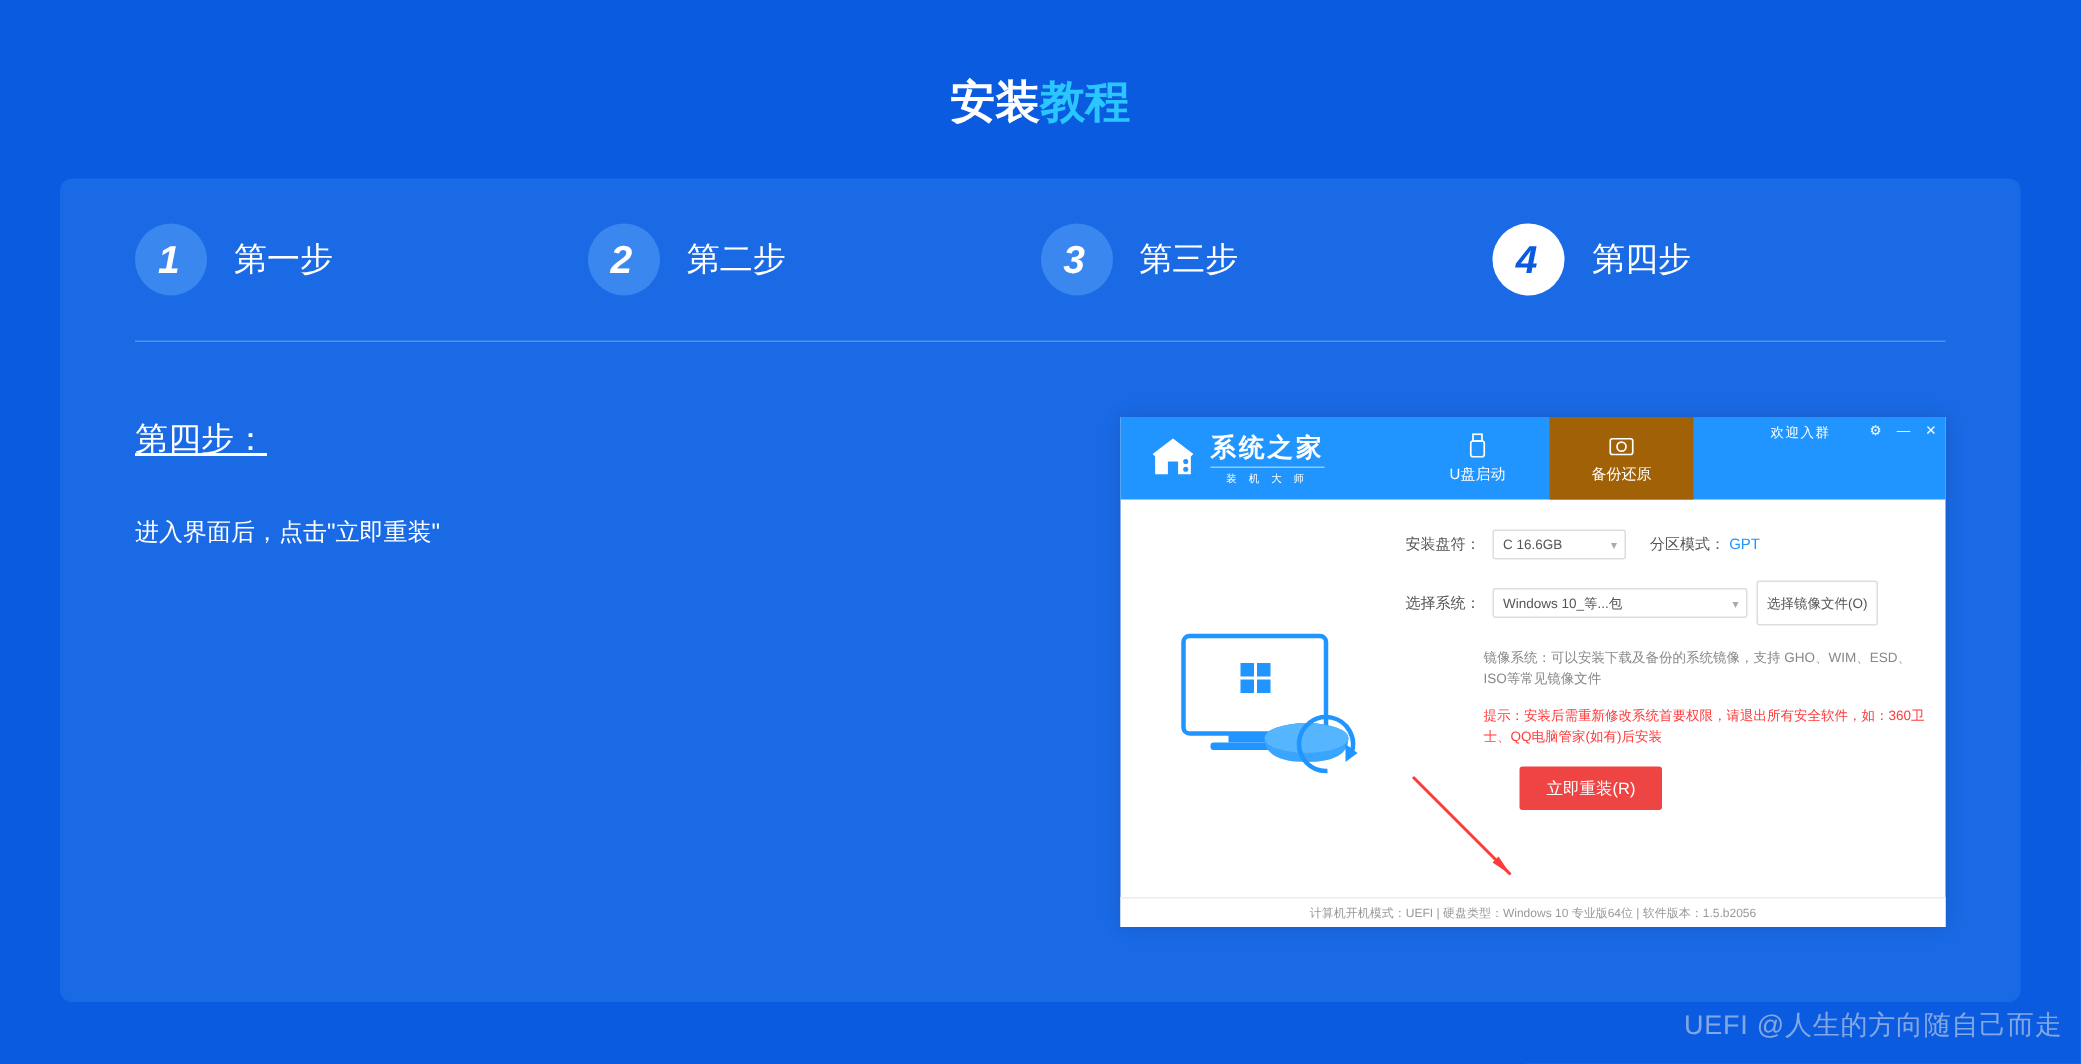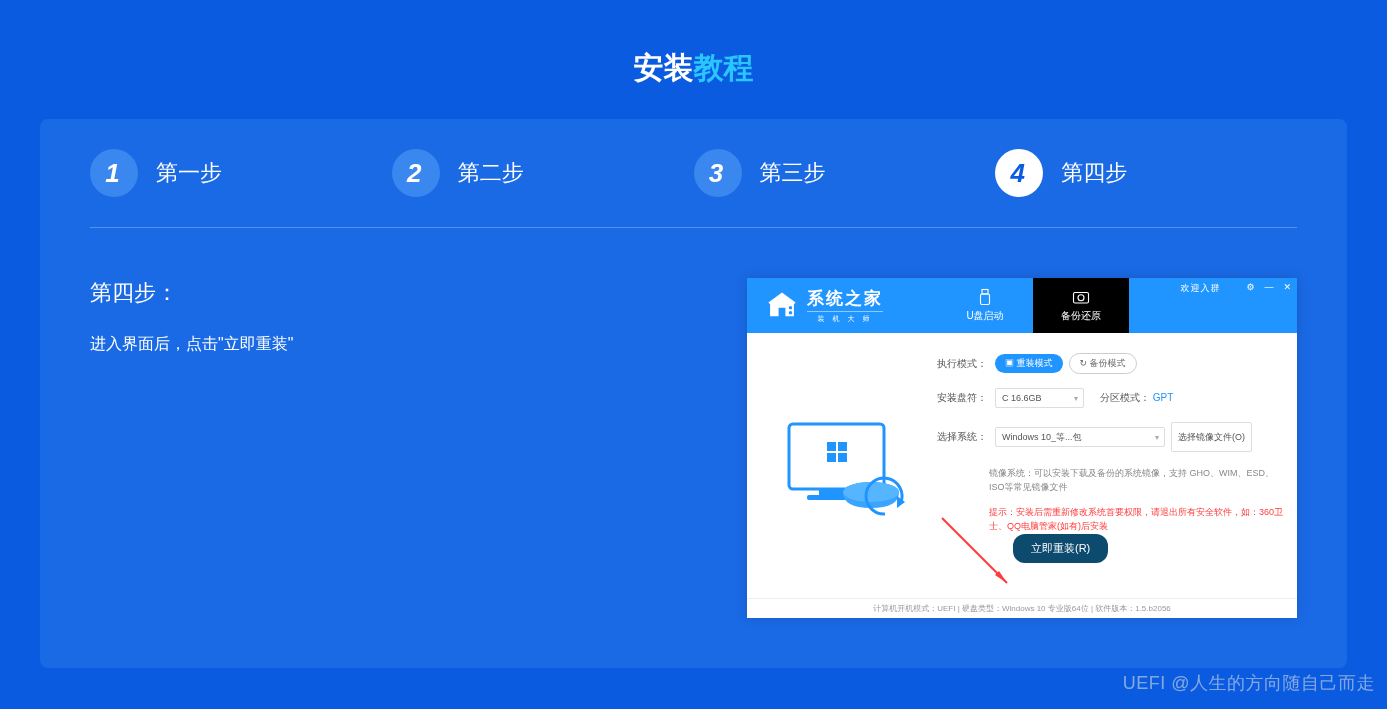--- a/index.html
+++ b/index.html
@@ -49,21 +49,21 @@
   .step .lbl { color: #fff; font-size: 22px; }
   .content {
     display: flex;
     padding-top: 50px;
     gap: 30px;
   }
   .left {
     flex: 0 0 45%;
     color: #fff;
   }
-  .step-title { font-size: 22px; margin-bottom: 22px; }
+  .step-title { font-size: 22px; margin-bottom: 34px; text-decoration: underline; }
   .step-desc { font-size: 16px; line-height: 1.8; }
   .right {
     flex: 1;
     display: flex;
     justify-content: flex-end;
     align-items: center;
   }
   .app {
     width: 550px;
     height: 340px;
@@ -93,21 +93,21 @@
   .logo-text .sub { font-size: 7px; letter-spacing: 3px; border-top: 1px solid rgba(255,255,255,.5); padding-top: 2px; margin-top: 1px; text-align: center; }
   .header-tabs { display: flex; height: 100%; }
   .htab {
     width: 96px;
     display: flex; flex-direction: column; align-items: center; justify-content: center;
     gap: 3px;
     color: #fff;
     font-size: 10px;
     cursor: pointer;
   }
-  .htab.active { background: #000000; }
+  .htab.active { background: #a16207; }
   .htab .icon { width: 20px; height: 18px; }
   .win-ctrls {
     position: absolute;
     right: 6px; top: 4px;
     display: flex; gap: 10px;
     color: #fff;
     font-size: 9px;
   }
   .win-ctrls span { cursor: pointer; }
   .win-ctrls .txt { margin-right: 16px; letter-spacing: 1px; }
@@ -177,30 +177,30 @@
     color: #888;
     line-height: 1.6;
     padding-left: 52px;
     margin-bottom: 10px;
   }
   .hint2 {
     font-size: 9px;
     color: #ff3a3a;
     line-height: 1.6;
     padding-left: 52px;
-    margin-bottom: 0;
+    margin-bottom: 12px;
   }
   .reinstall-btn {
     display: block;
     margin-left: 76px;
-    background: #0c4a6e;
+    background: #ef4444;
     color: #fff;
     padding: 7px 18px;
     font-size: 11px;
-    border-radius: 12px;
+    border-radius: 2px;
     cursor: pointer;
     width: fit-content;
   }
   .arrow-red {
     position: absolute;
     left: 190px;
     top: 180px;
     pointer-events: none;
   }
   .status-bar {
@@ -306,25 +306,20 @@
               </g>
               <ellipse cx="92" cy="78" rx="28" ry="10" fill="#2095ff"></ellipse>
               <path d="M64 78 Q64 94 92 94 Q120 94 120 78" fill="#3aa5ff"></path>
               <ellipse cx="92" cy="78" rx="28" ry="10" fill="#55b5ff"></ellipse>
               <path d="M106 100 A18 18 0 1 1 122 88" fill="none" stroke="#2095ff" stroke-width="3"></path>
               <path d="M118 82 L126 88 L118 94 Z" fill="#2095ff"></path>
             </svg>
           </div>
 
           <div class="form">
-            <div class="row">
-              <span class="lbl">执行模式：</span>
-              <span class="pill solid">▣ 重装模式</span>
-              <span class="pill outline">↻ 备份模式</span>
-            </div>
 
             <div class="row">
               <span class="lbl">安装盘符：</span>
               <div class="select disk">
                 <span>C 16.6GB</span>
                 <span class="arrow">▾</span>
               </div>
               <span class="gpt-label" style="margin-left:10px;">
                 <span class="gpt-key">分区模式：</span>
                 <span class="gpt-val">GPT</span>

